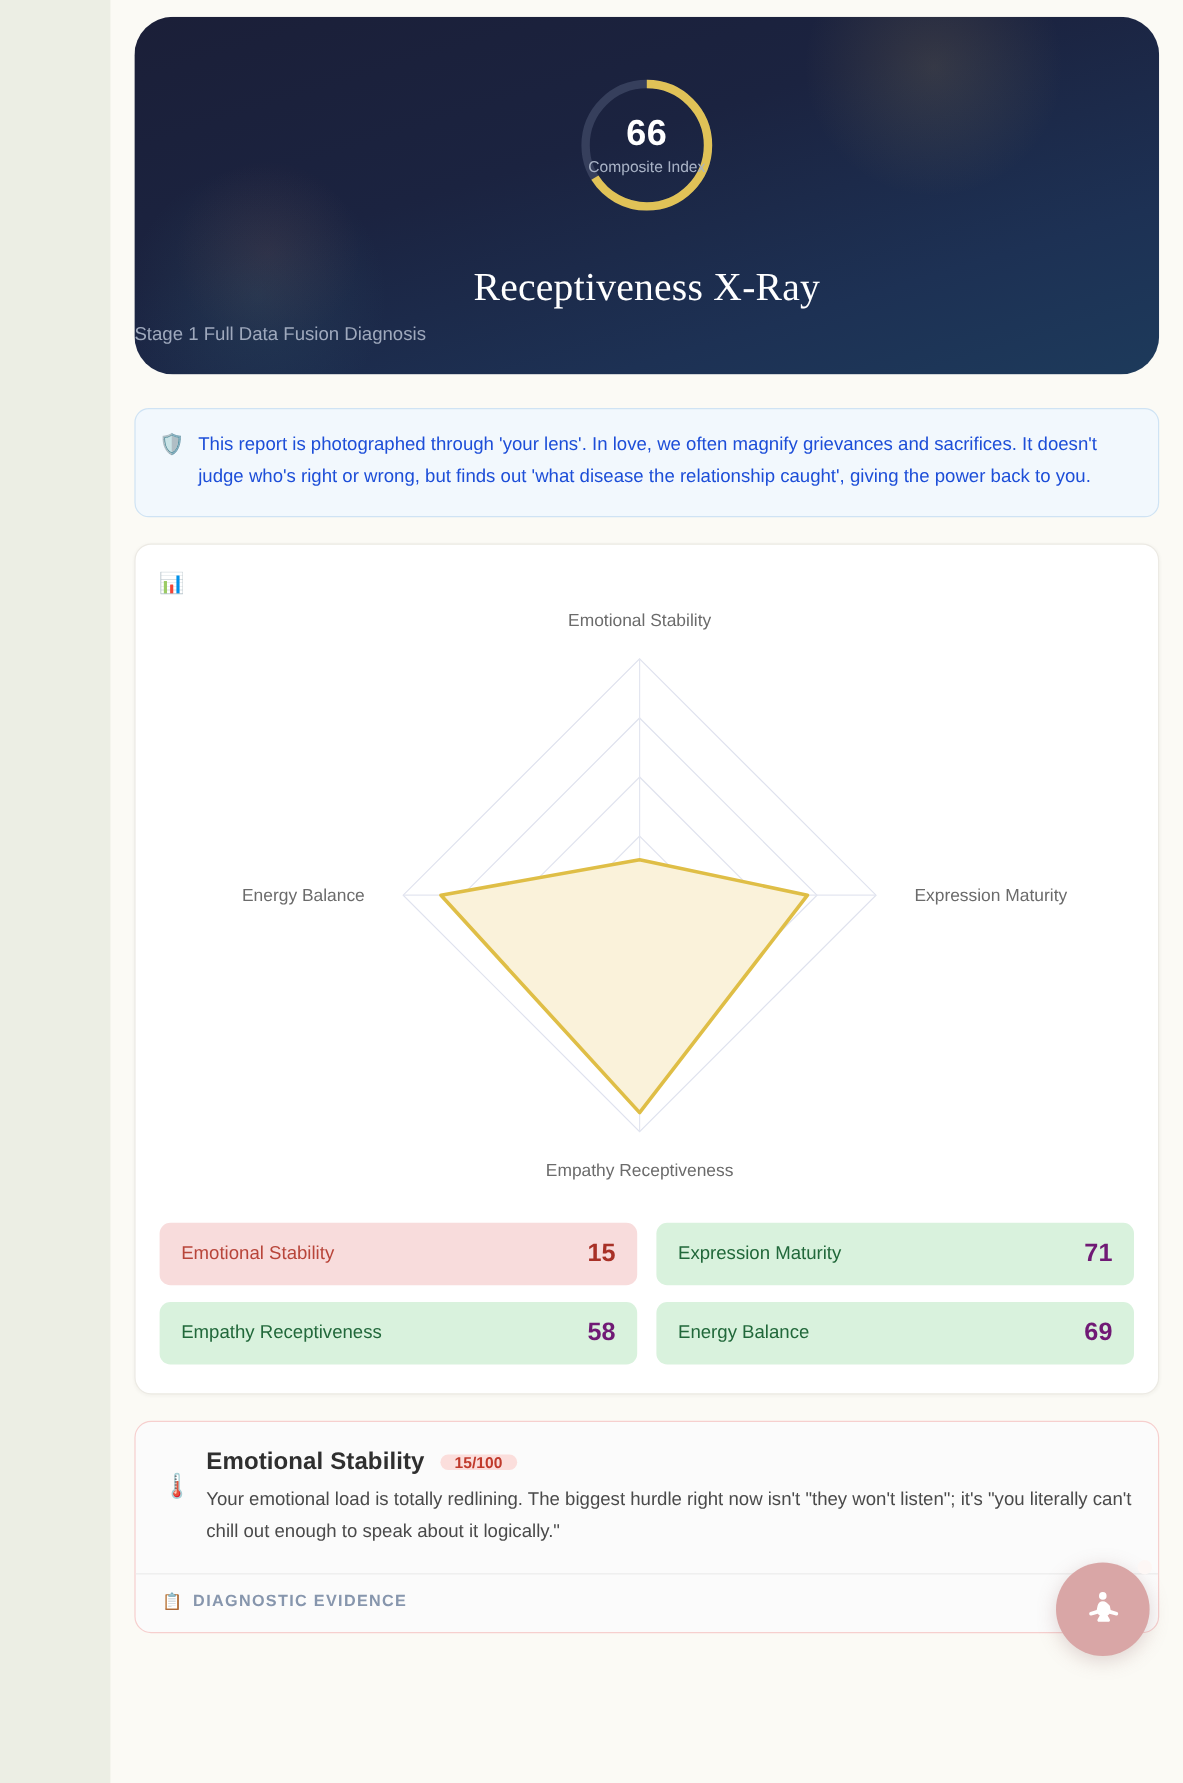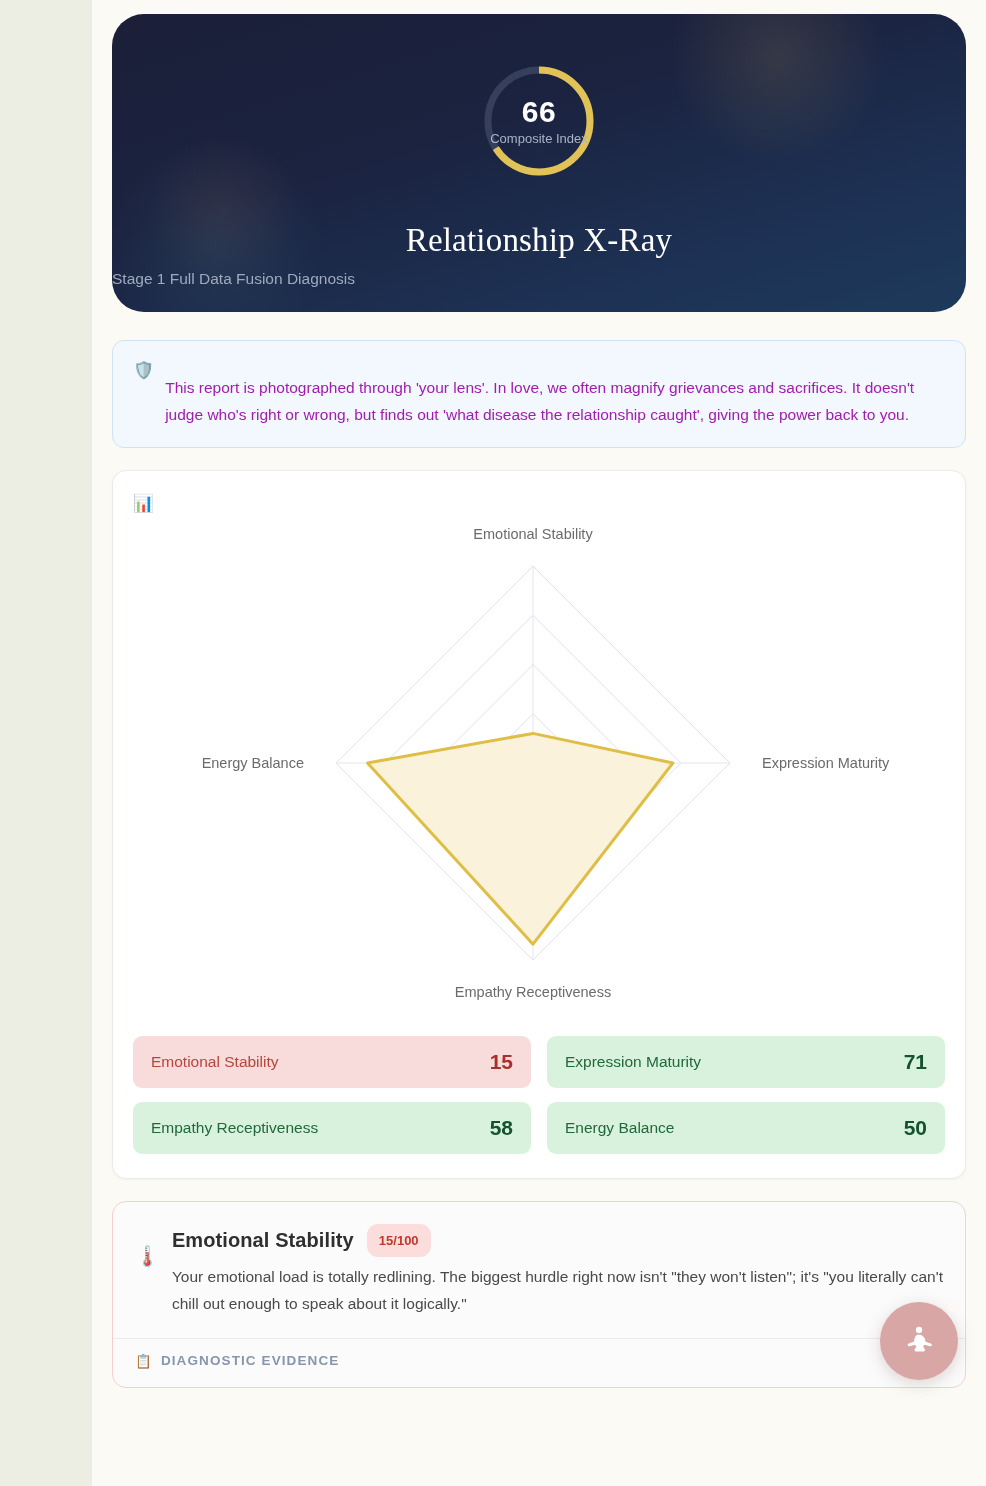--- a/index.html
+++ b/index.html
@@ -114,22 +114,21 @@
     align-items: flex-start;
   }
   .notice-icon {
     font-size: 17px;
     line-height: 1.55;
     flex: 0 0 auto;
   }
   .notice-text {
     font-size: 15.5px;
     line-height: 1.72;
-    color: #a21caf;
-    margin-top: 17px;
+    color: #1d4ed8;
   }
 
   
   .card {
     margin: 22px 20px 0 20px;
     background: #ffffff;
     border: 1px solid #eceae4;
     border-radius: 14px;
     box-shadow: 0 1px 3px rgba(40,40,30,0.045);
     padding: 22px 20px 24px 20px;
@@ -168,21 +167,21 @@
   }
   .chip {
     display: flex;
     align-items: center;
     justify-content: space-between;
     border-radius: 9px;
     padding: 14px 18px;
     font-size: 15.5px;
   }
   .chip.good { background: #d9f2dd; color: #21683a; }
-  .chip.good .chip-val { color: #14532d; }
+  .chip.good .chip-val { color: #701a75; }
   .chip.bad  { background: #f8dcdc; color: #b8453a; }
   .chip.bad  .chip-val { color: #a83127; margin-left: 24px; }
   .chip-val { font-size: 21px; font-weight: 700; }
 
   
   .detail-card {
     margin: 22px 20px 0 20px;
     background: #fbfbfb;
     border: 1px solid #f6cfce;
     border-radius: 14px;
@@ -211,21 +210,21 @@
     font-size: 20px;
     font-weight: 700;
     color: #2f2f2f;
     letter-spacing: 0.1px;
   }
   .detail-badge {
     background: #fbdedc;
     color: #c0392b;
     font-size: 13px;
     font-weight: 700;
-    padding: 10px 12px;
+    padding: 0 12px;
     border-radius: 11px;
     line-height: 1;
   }
   .detail-text {
     font-size: 15.5px;
     line-height: 1.75;
     color: #4a4a4a;
   }
   .detail-divider {
     height: 1px;
@@ -279,21 +278,21 @@
       <div class="gauge-wrap">
         <svg width="118" height="118" viewBox="0 0 118 118" aria-hidden="true">
           <circle cx="59" cy="59" r="51" fill="none" stroke="#363f5c" stroke-width="7"></circle>
           <circle id="gauge-arc" cx="59" cy="59" r="51" fill="none" stroke="#e0c257" stroke-width="7" stroke-linecap="butt" transform="rotate(-90 59 59)" stroke-dasharray="211.49201743966486 320.4424506661589"></circle>
         </svg>
         <div class="gauge-text">
           <div class="gauge-value">66</div>
           <div class="gauge-label">Composite Index</div>
         </div>
       </div>
-      <h1 class="hero-title">Relationship X-Ray</h1>
+      <h1 class="hero-title">Receptiveness X-Ray</h1>
       <div class="hero-sub">Stage 1 Full Data Fusion Diagnosis</div>
     </section>
 
     <section class="notice">
       <span class="notice-icon">🛡️</span>
       <p class="notice-text">This report is photographed through 'your lens'. In love, we often magnify grievances and sacrifices. It doesn't judge who's right or wrong, but finds out 'what disease the relationship caught', giving the power back to you.</p>
     </section>
 
     <section class="card">
       <div class="card-title">
@@ -332,21 +331,21 @@
           <div class="chip good">
             <span>Expression Maturity</span>
             <span class="chip-val">71</span>
           </div>
           <div class="chip good">
             <span>Empathy Receptiveness</span>
             <span class="chip-val">58</span>
           </div>
           <div class="chip good">
             <span>Energy Balance</span>
-            <span class="chip-val">50</span>
+            <span class="chip-val">69</span>
           </div>
         </div>
     </section>
 
     <section class="detail-card">
       <div class="detail-body">
         <span class="detail-icon">🌡️</span>
         <div class="detail-main">
           <div class="detail-head">
             <span class="detail-title">Emotional Stability</span>

